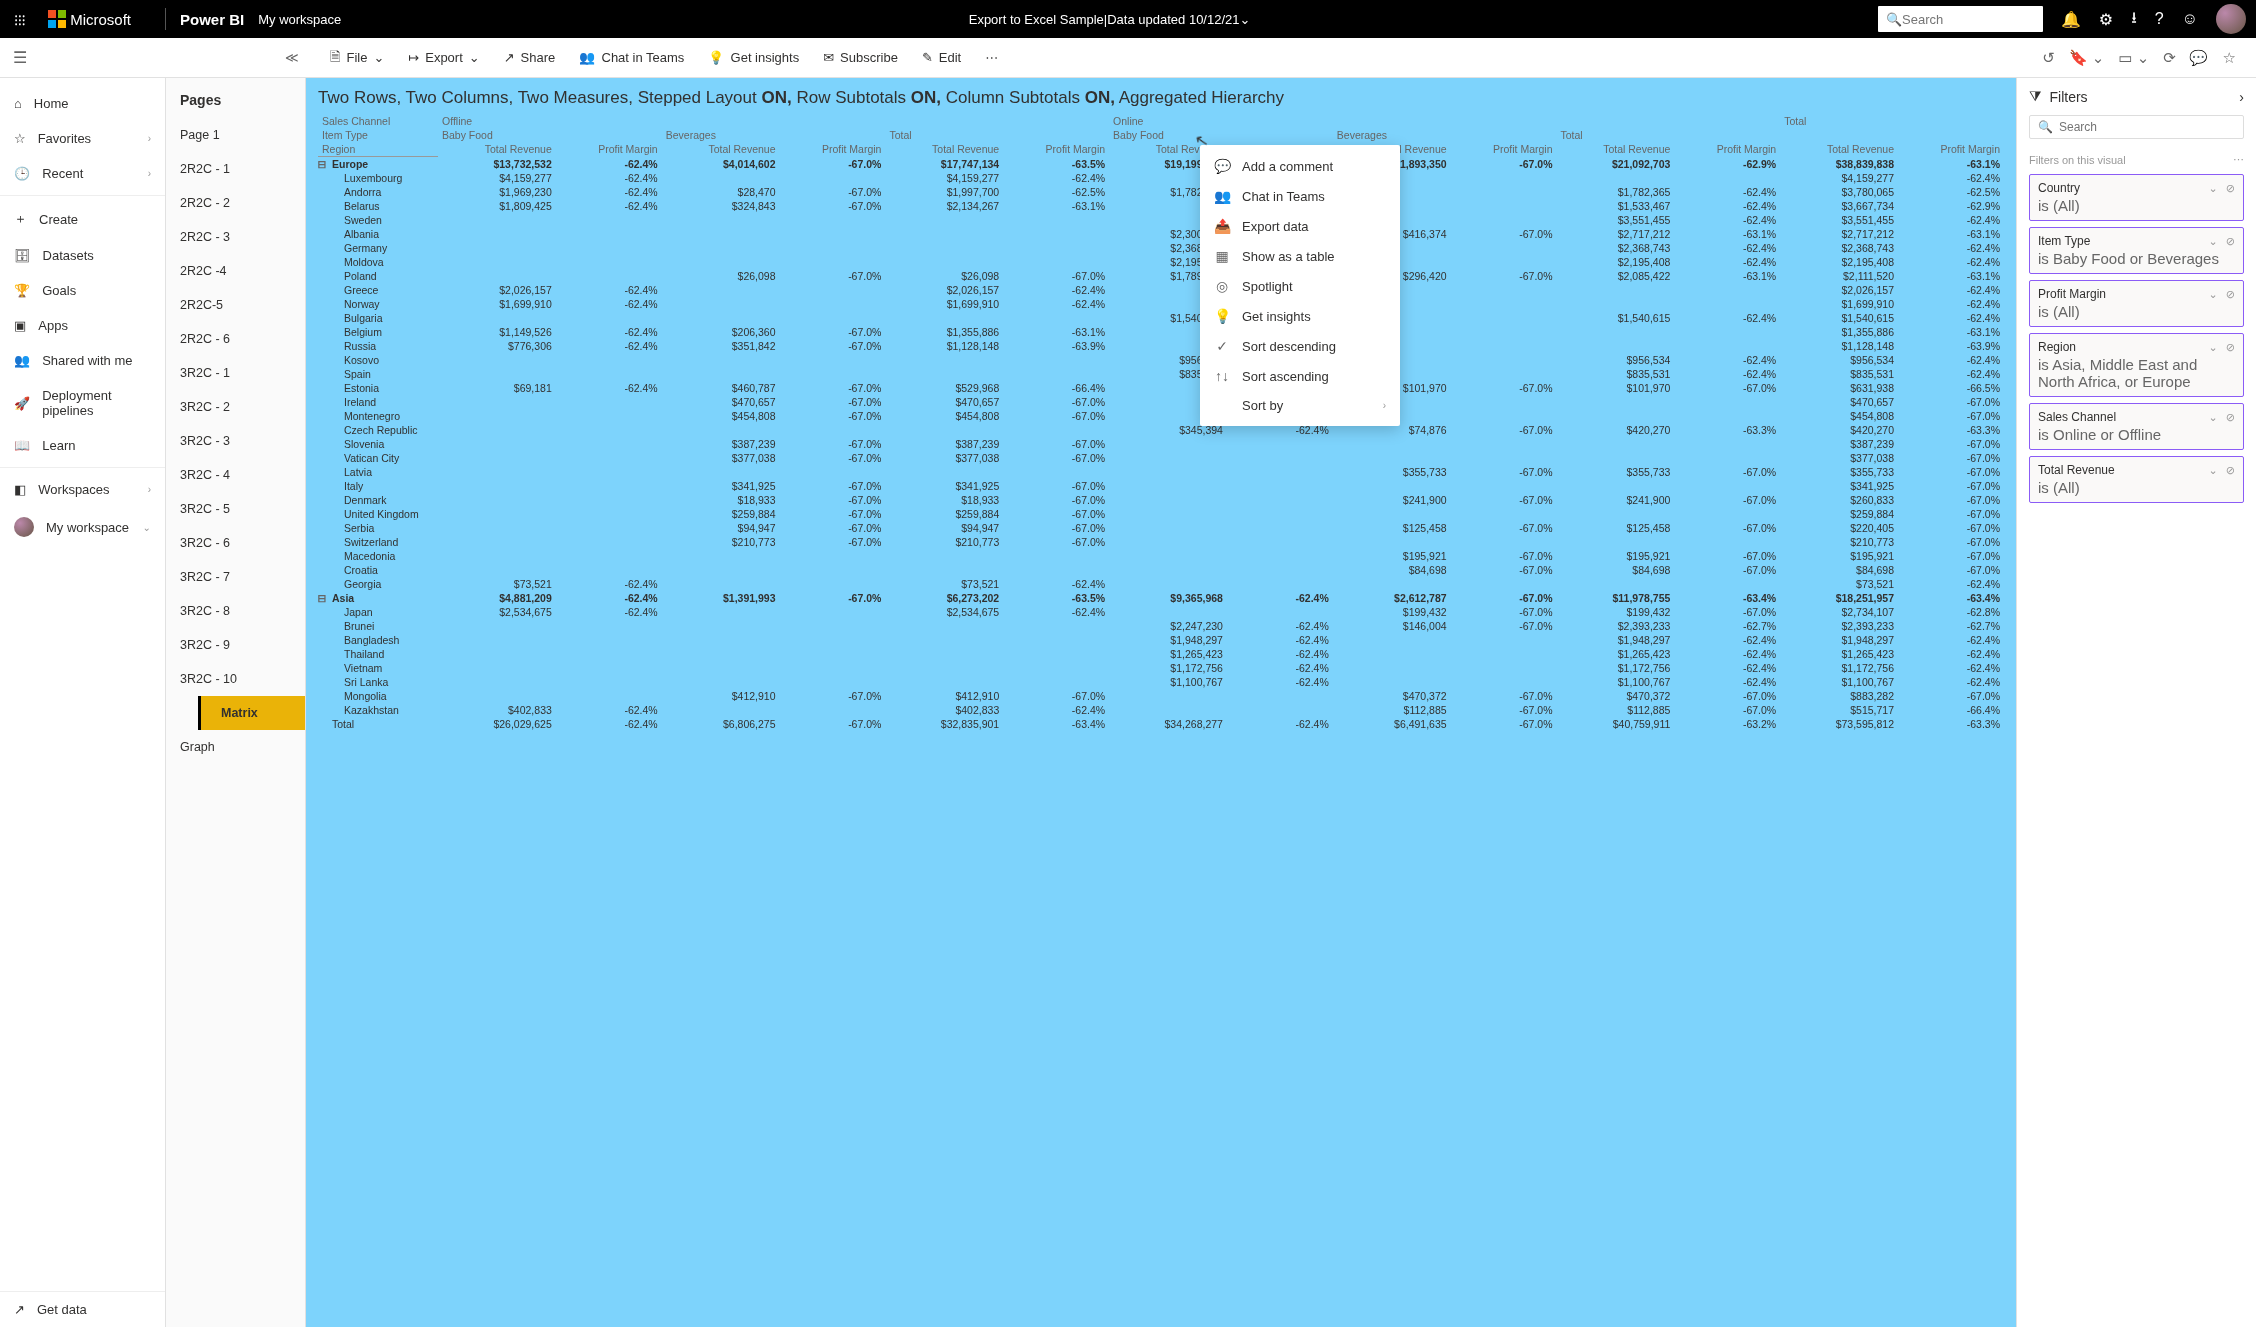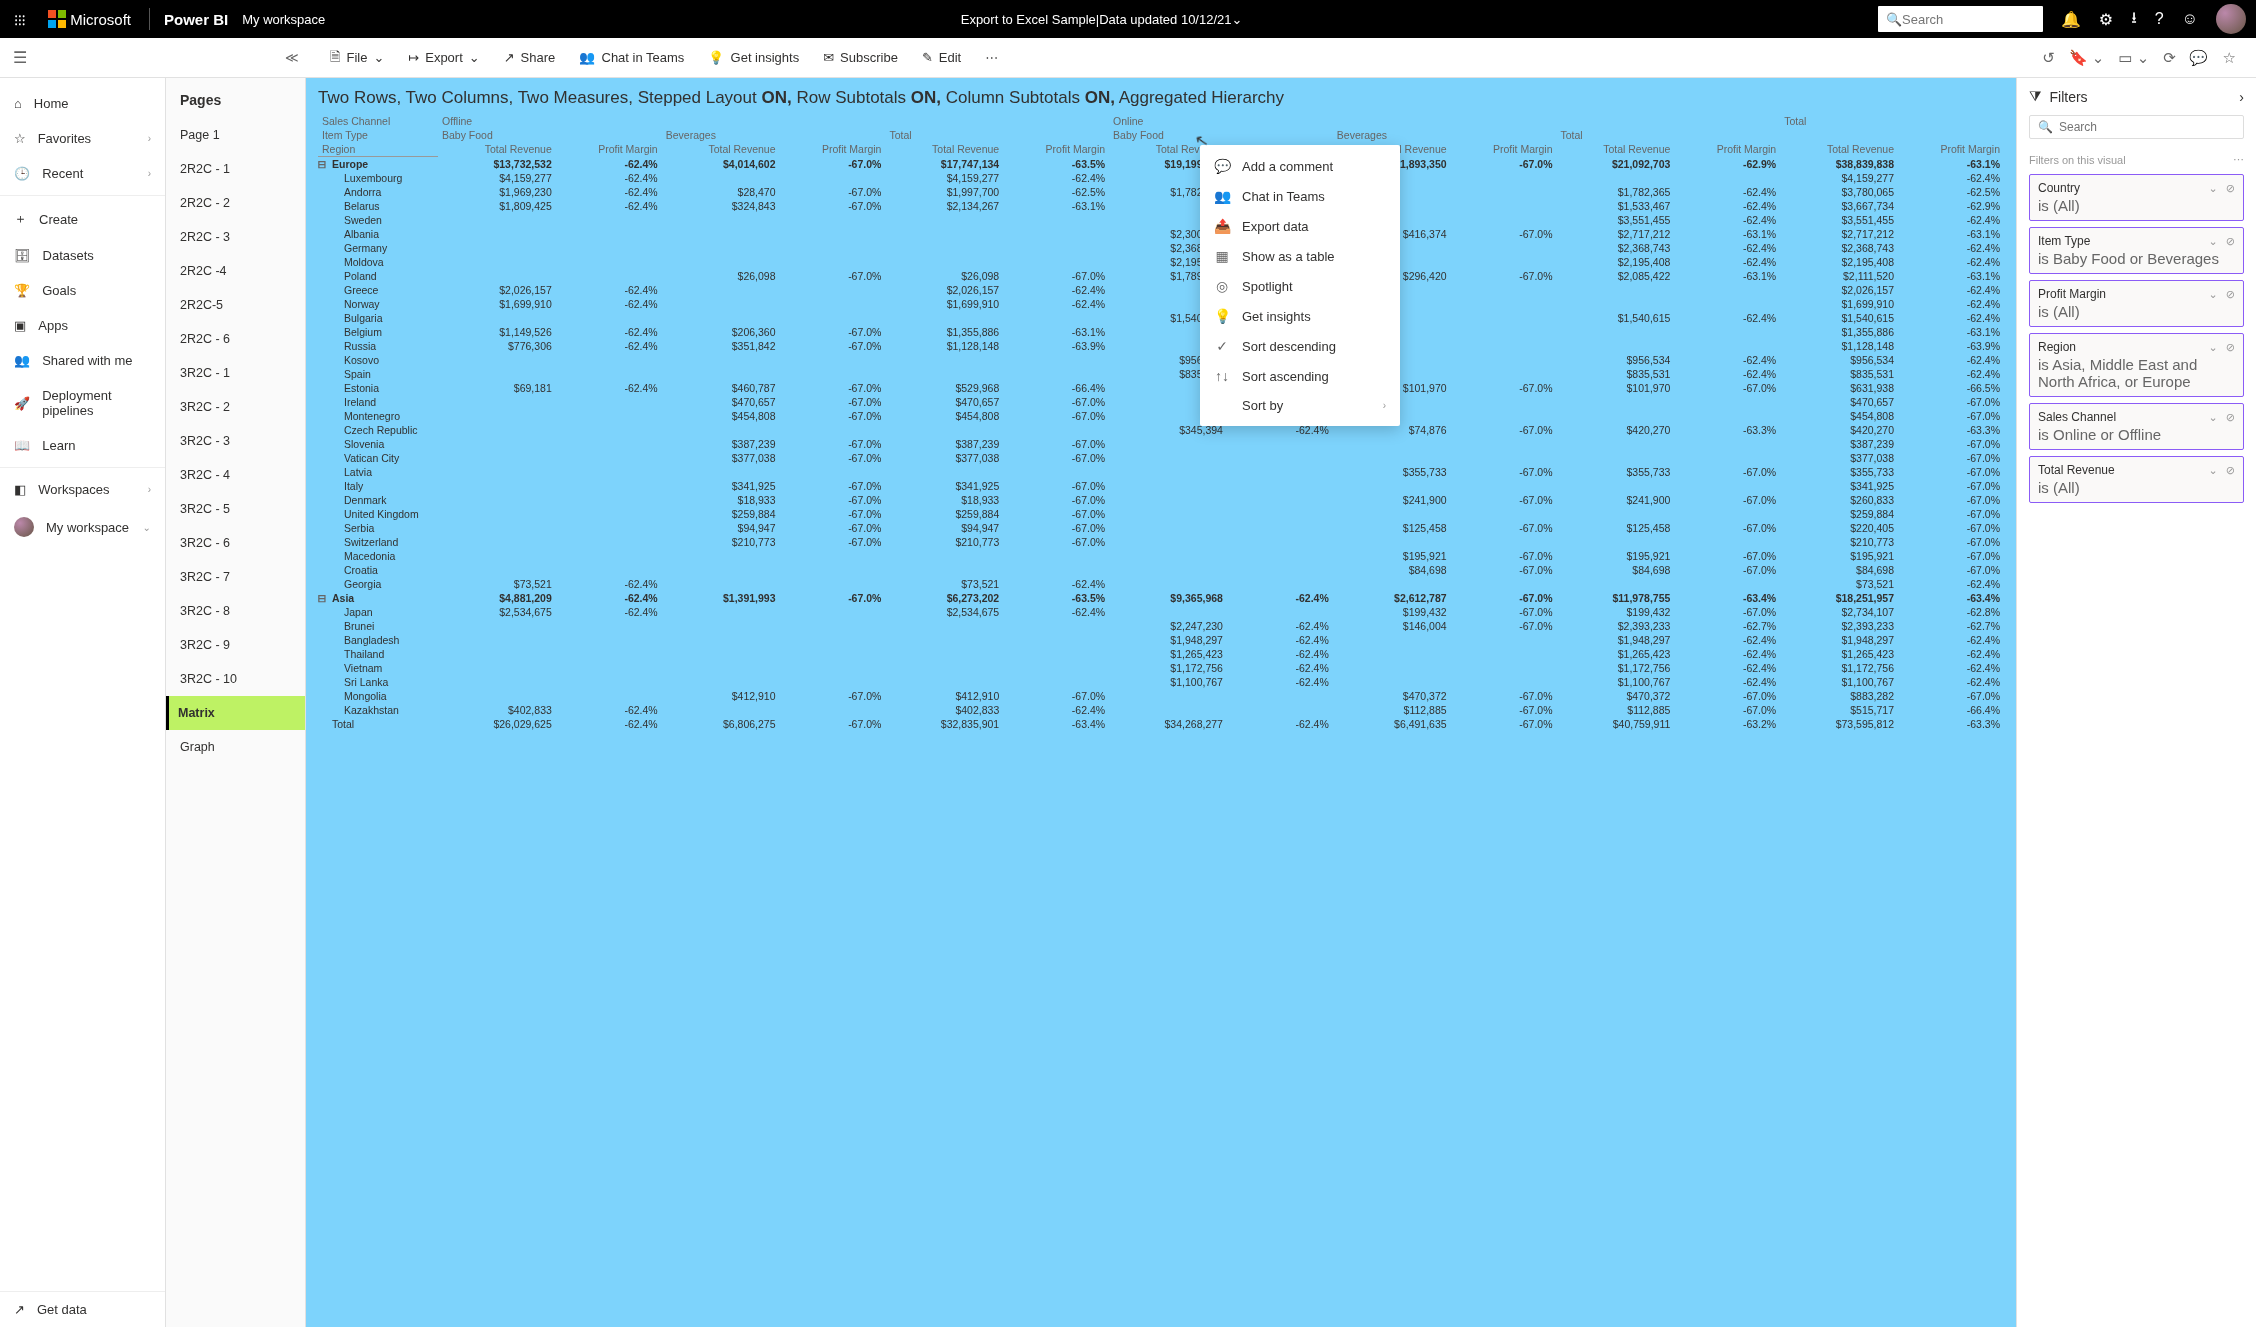--- a/index.html
+++ b/index.html
@@ -2,21 +2,21 @@
 <html><head>
 <meta charset="utf-8">
 <style>
 * { margin: 0; padding: 0; box-sizing: border-box; font-family: "Segoe UI", Arial, sans-serif; }
 body { background: #fff; font-size: 12px; color: #323130; overflow: hidden; }
 
 
 .top-header { background: #000; color: #fff; height: 38px; display: flex; align-items: center; padding: 0 10px; }
 .top-header .waffle { width: 20px; height: 20px; display: flex; align-items: center; justify-content: center; margin-right: 18px; font-size: 14px; }
 .top-header .logo { font-size: 15px; font-weight: 600; display: flex; align-items: center; }
-.top-header .logo span.ms { margin-right: 4px; font-weight: 400; }
+.top-header .logo span.ms { margin-right: 20px; font-weight: 400; }
 .top-header .divider { width: 1px; height: 22px; background: #555; margin: 0 14px; }
 .top-header .workspace-name { font-size: 13px; }
 .top-header .center { flex: 1; text-align: center; font-size: 13px; display: flex; align-items: center; justify-content: center; gap: 0; }
 .top-header .right { display: flex; align-items: center; gap: 18px; }
 .top-header .search { background: #fff; color: #666; height: 26px; width: 165px; display: flex; align-items: center; padding: 0 8px; border-radius: 1px; font-size: 13px; }
 .top-header .search input { border: none; outline: none; flex: 1; font-size: 13px; background: transparent; }
 .top-header .icon-btn { color: #fff; font-size: 16px; cursor: pointer; }
 .top-header .avatar { width: 30px; height: 30px; border-radius: 50%; background: radial-gradient(circle at 30% 30%, #b8a, #654); }
 
 
@@ -36,21 +36,21 @@
 .left-nav .nav-item { display: flex; align-items: center; gap: 12px; padding: 10px 14px; font-size: 13px; cursor: pointer; color: #323130; }
 .left-nav .nav-item .chev { margin-left: auto; font-size: 10px; color: #999; }
 .left-nav .nav-sep { border-top: 1px solid #eee; margin: 4px 0; }
 .left-nav .bottom-item { margin-top: auto; border-top: 1px solid #eee; }
 .left-nav .mini-avatar { width: 20px; height: 20px; border-radius: 50%; background: radial-gradient(circle at 30% 30%, #b8a, #654); }
 
 
 .pages-pane { width: 140px; border-right: 1px solid #e1e1e1; background: #fafafa; }
 .pages-pane .pages-title { font-weight: 600; font-size: 14px; padding: 14px 14px 10px; }
 .pages-pane .page-item { padding: 10px 14px; font-size: 12.5px; cursor: pointer; }
-.pages-pane .page-item.selected { background: #bef264; border-left: 3px solid #000; font-weight: 600; padding-left: 9px; }
+.pages-pane .page-item.selected { background: #eab308; border-left: 3px solid #000; font-weight: 600; padding-left: 20px; margin-left: 32px; }
 
 
 .report-canvas { flex: 1; display: flex; flex-direction: column; padding: 10px 12px; overflow: hidden; background: #7dd3fc; }
 .visual-title { font-size: 17px; font-weight: 400; margin-bottom: 6px; }
 .visual-title b { font-weight: 700; }
 
 .matrix-wrap { flex: 1; overflow: auto; position: relative; font-size: 10.5px; }
 table.matrix { border-collapse: collapse; width: 100%; }
 table.matrix th, table.matrix td { padding: 1px 4px; white-space: nowrap; text-align: right; font-weight: 400; border: none; }
 table.matrix .row-label { text-align: left; padding-left: 26px; width: 120px; }

